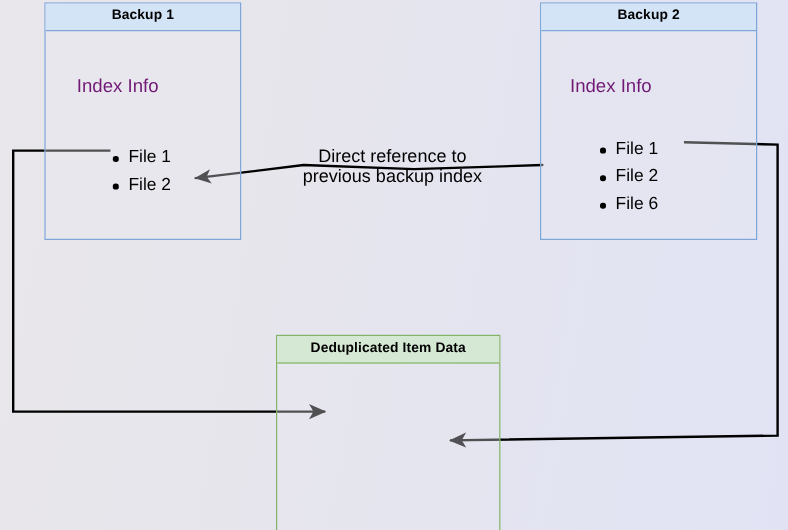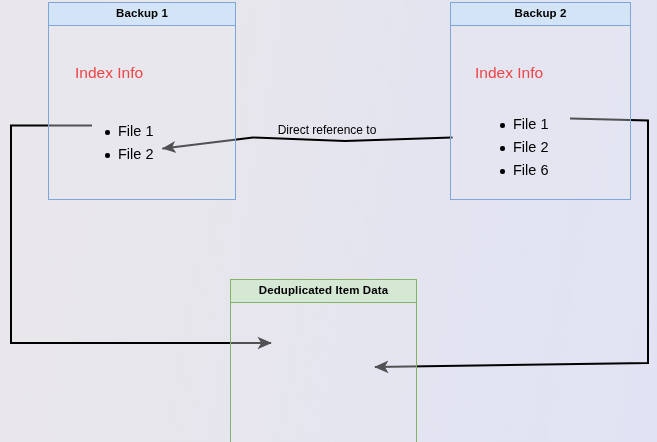--- a/index.html
+++ b/index.html
@@ -45,21 +45,21 @@
     background: #d5e8d4;
     border-bottom-color: #82b366;
   }
   .box-body {
     position: relative;
     height: calc(100% - 23px);
   }
   .index-label {
     position: absolute;
     font-size: 15.5px;
-    color: #ef4444;
+    color: #701a75;
     white-space: nowrap;
   }
   .file-list {
     position: absolute;
     margin: 4px;
     padding: 0;
     list-style: none;
   }
   .file-list li {
     position: relative;
@@ -75,21 +75,21 @@
     left: 0;
     top: 10px;
     width: 4.5px;
     height: 4.5px;
     border-radius: 50%;
     background: #000;
   }
   .center-label {
     position: absolute;
     text-align: center;
-    font-size: 12px;
+    font-size: 15px;
     line-height: 17px;
     color: #000;
     z-index: 4;
     white-space: nowrap;
   }
   #edges {
     position: absolute;
     left: 0; top: 0;
     width: 657px; height: 442px;
     z-index: 2;
@@ -114,21 +114,21 @@
 
     <g>
       <path d="M 92 125.5 L 11 125.5 L 11 343 L 271 343" fill="none" stroke="#000" stroke-width="2" stroke-linecap="butt" stroke-linejoin="miter" marker-end="url(#arrowEnd)"></path>
     </g>
 
     <g>
       <path d="M 570 118.5 L 648 120.5 L 648 363 L 375 367" fill="none" stroke="#000" stroke-width="2" stroke-linecap="butt" stroke-linejoin="miter" marker-end="url(#arrowEnd)"></path>
     </g>
   </svg>
 
-  <div class="box" style="left:48px; top:2px; width:188px; height:198px;">
+  <div class="box" style="left:37px; top:2px; width:164px; height:198px;">
     <div class="box-header">Backup 1</div>
     <div class="box-body">
       <div class="index-label" style="left:26px; top:38px;">Index Info</div>
       <ul class="file-list" style="left:52px; top:90px;">
         <li>File 1</li>
         <li>File 2</li>
       </ul>
     </div>
   </div>
 
@@ -143,15 +143,16 @@
       </ul>
     </div>
   </div>
 
   <div class="box green" style="left:230px; top:279px; width:187px; height:176px;">
     <div class="box-header">Deduplicated Item Data</div>
   </div>
 
   <div class="center-label" style="left:242px; top:122px; width:170px;">
     <div>Direct reference to</div>
+    <div>previous backup index</div>
   </div>
 
 </div>
 
 </body></html>

